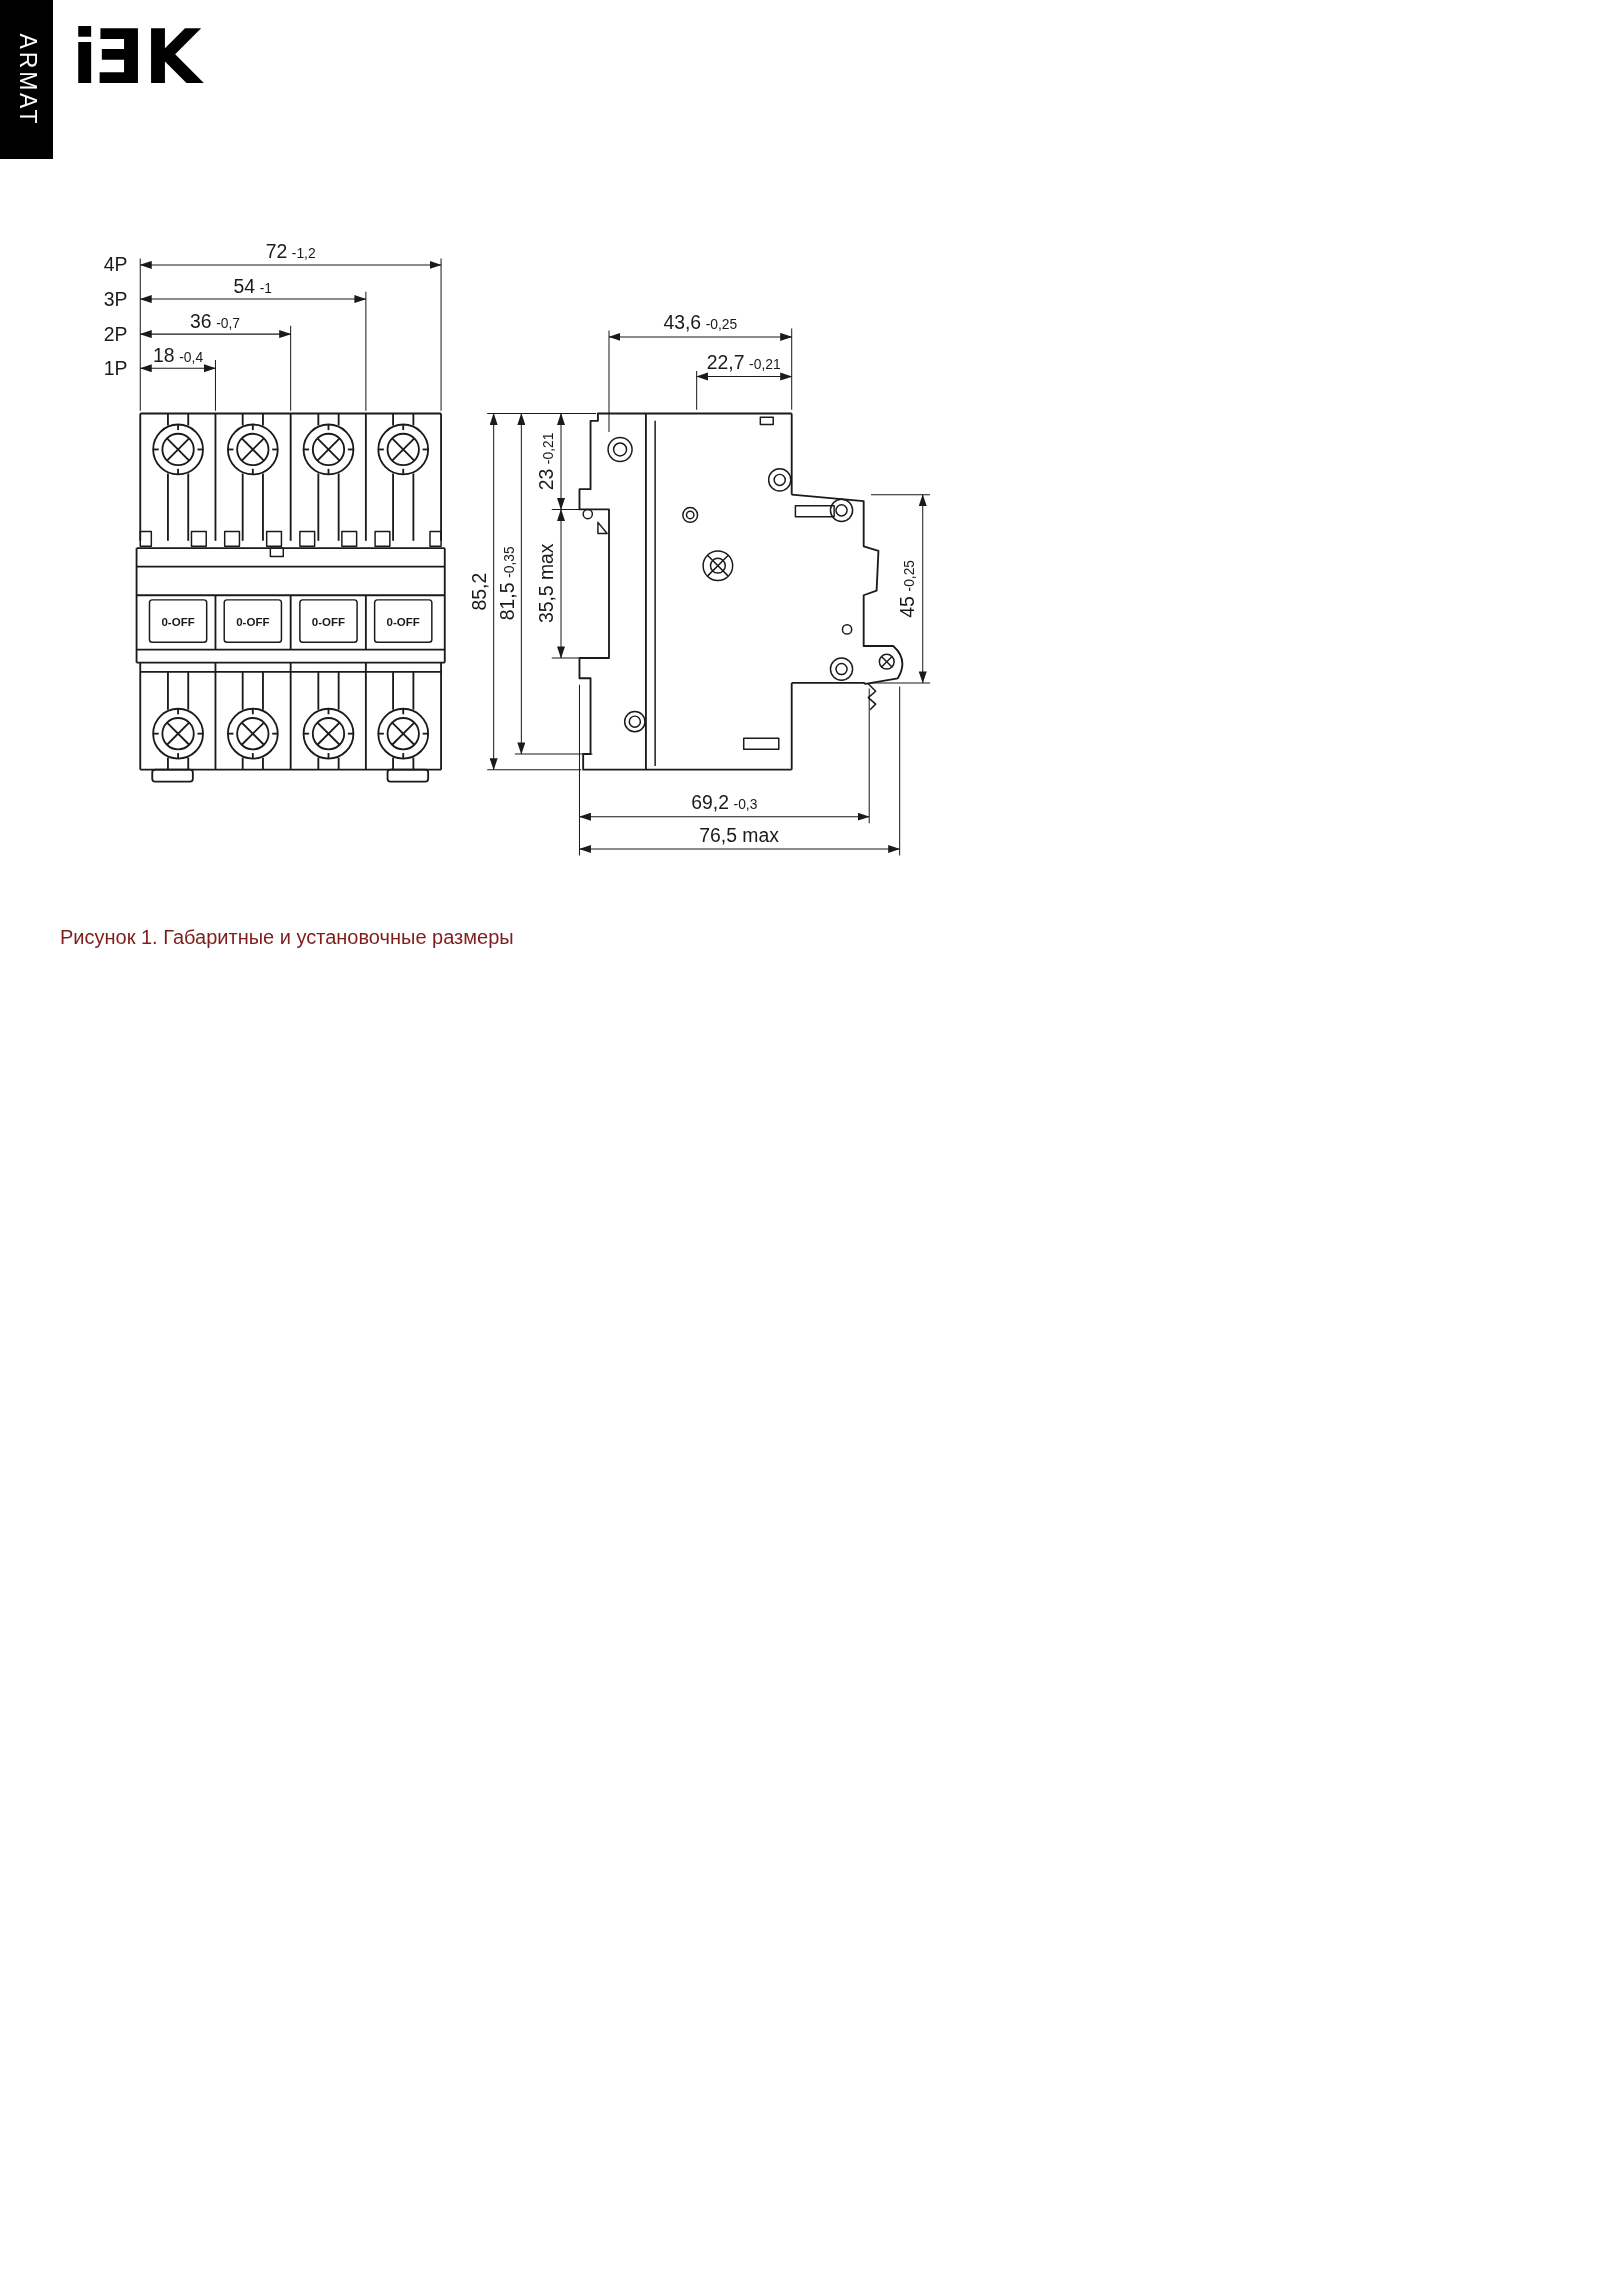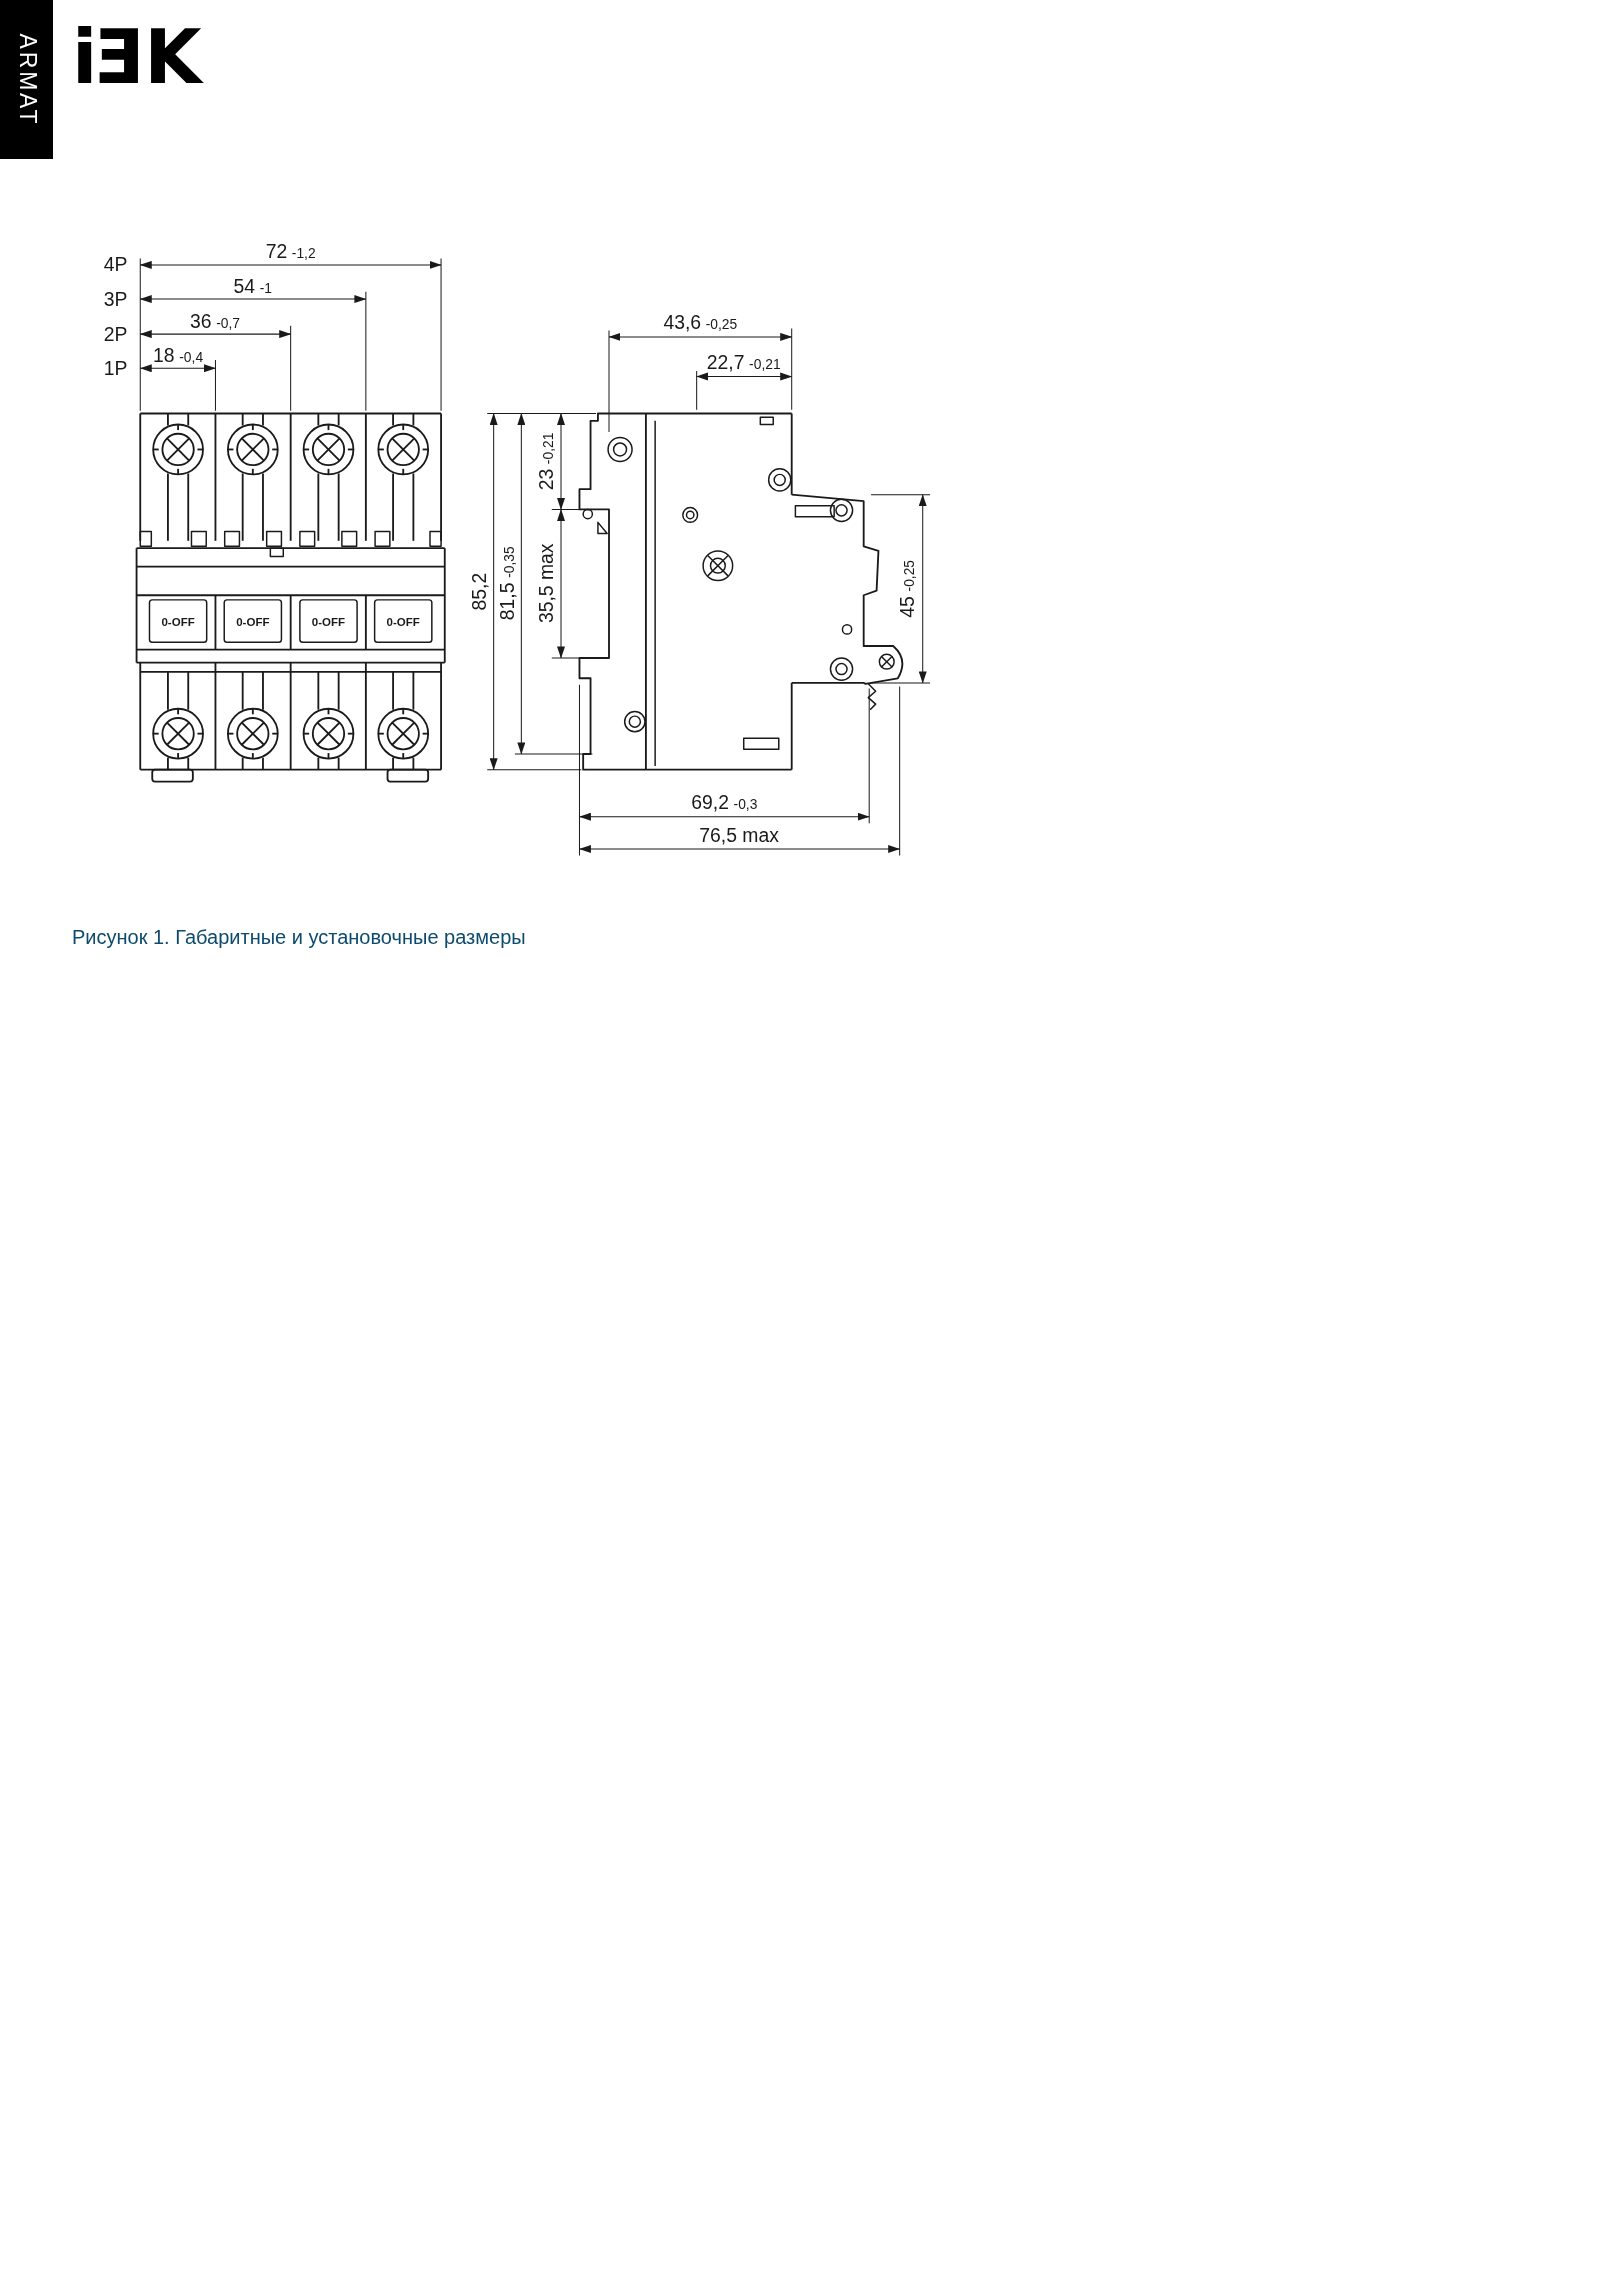--- a/index.html
+++ b/index.html
@@ -16,21 +16,21 @@
     color:#fff; font-size:23px; letter-spacing:2.8px; white-space:nowrap;
   }
   .logo {
     position:absolute; left:72px; top:20px;
     font-family:"DejaVu Sans", sans-serif;
     font-weight:900; font-size:74px; line-height:1; color:#000; letter-spacing:-1.8px;
   }
   .logo span { display:inline-block; }
   .logo .flip { transform:scaleX(-1); }
   .caption {
-    position:absolute; left:72px; top:926px; font-size:20px; color:#0c4a6e;
+    position:absolute; left:60px; top:926px; font-size:20px; color:#7f1d1d;
   }
   .drawing { position:absolute; left:0; top:0; }
   
   .s2 { stroke:#1a1a1a; stroke-width:2;   fill:none; stroke-linejoin:round; stroke-linecap:butt; }
   .s1 { stroke:#1a1a1a; stroke-width:1.6; fill:none; stroke-linejoin:round; }
   .sd { stroke:#1a1a1a; stroke-width:1.1; fill:none; }
   .dim-text  { stroke:none; fill:#1a1a1a; font-family:"Liberation Sans", sans-serif; font-size:21px; }
   .tol       { font-size:15px; }
   .toggle-text { stroke:none; fill:#1a1a1a; font-family:"Liberation Sans", sans-serif; font-size:12.5px; font-weight:bold; }
 </style>

